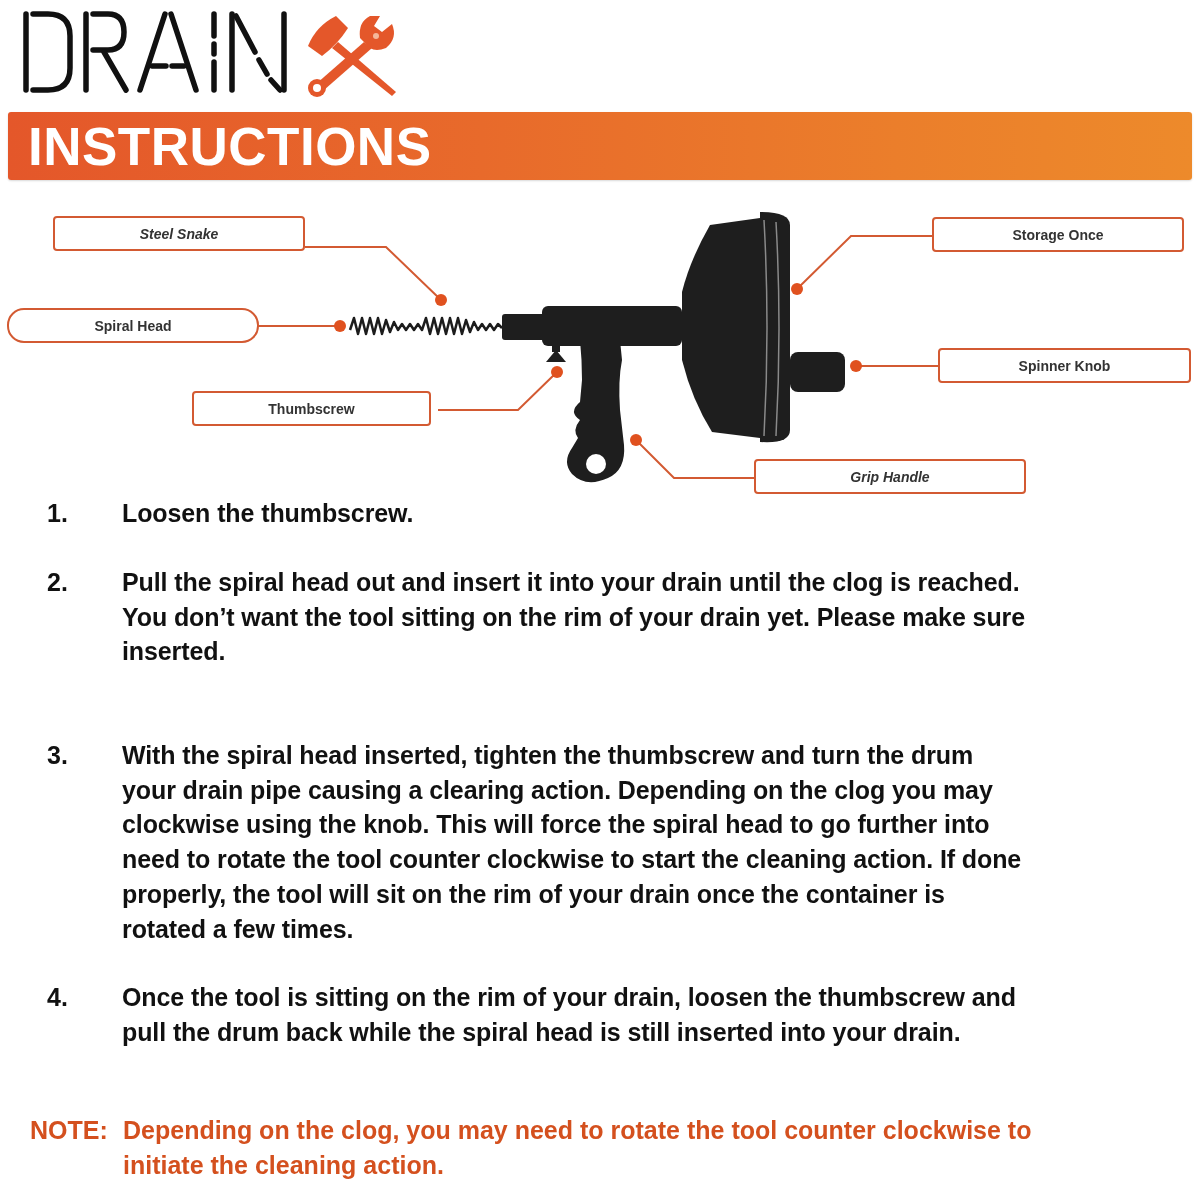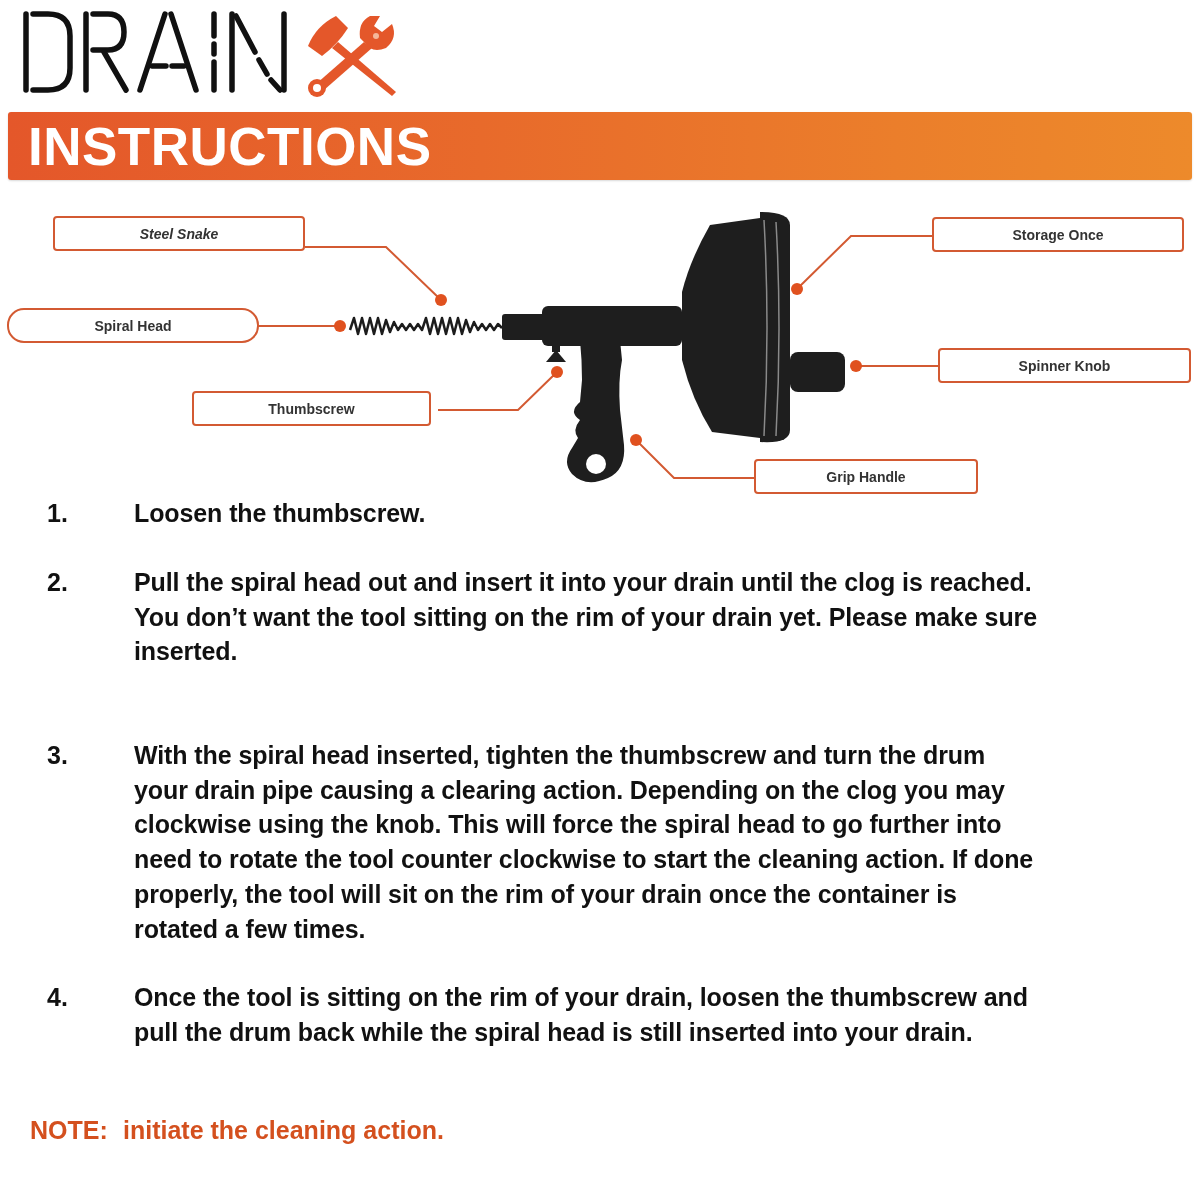--- a/index.html
+++ b/index.html
@@ -9,21 +9,21 @@
   .banner { position: absolute; left: 8px; top: 112px; width: 1184px; height: 68px; border-radius: 3px;
     background: linear-gradient(90deg, #E4572A 0%, #E86A2B 40%, #EB7E2B 75%, #ED8A2B 100%);
     box-shadow: 0 1px 2px rgba(0,0,0,0.15); }
   .banner-title { position: absolute; left: 20px; top: 9px; font-size: 53px; font-weight: 700; color: #ffffff; letter-spacing: 0.5px; line-height: 52px; }
   .diagram { position: absolute; left: 0; top: 200px; width: 1200px; height: 310px; }
   .label-box { position: absolute; height: 35px; border: 2px solid #D35A32; border-radius: 4px; background: #fff;
     display: flex; align-items: center; justify-content: center; font-size: 14px; font-weight: 700; color: #333; box-sizing: border-box; }
   .step { position: absolute; left: 0; width: 1200px; }
   .step-num { position: absolute; left: 47px; top: 0; font-size: 25px; font-weight: 700; color: #111; line-height: 34.7px; }
   .step-text { position: absolute; left: 122px; top: 0; width: 1060px; font-size: 25px; font-weight: 700; color: #111; line-height: 34.7px; letter-spacing: -0.1px; }
-  .step-text span { display: block; white-space: nowrap; margin-left: 12px; }
+  .step-text span { display: block; white-space: nowrap; }
   .note { position: absolute; left: 30px; top: 1113px; width: 1160px; font-size: 25px; font-weight: 700; color: #D4501E; line-height: 34.5px; }
   .note-label { position: absolute; left: 0; top: 0; }
   .note-text { position: absolute; left: 93px; top: 0; white-space: nowrap; }
   .note-text span { display: block; }
 </style>
 </head>
 <body>
 
 <div class="abs" style="left:0;top:0;width:420px;height:105px;">
   <svg class="logo-svg" width="400" height="100" viewBox="14 4 400 100">
@@ -119,21 +119,21 @@
       <circle cx="856" cy="366" r="6"></circle>
       <circle cx="636" cy="440" r="6"></circle>
     </g>
   </svg>
 
   <div class="label-box" style="left:53px;top:16px;width:252px;font-style:italic;">Steel Snake</div>
   <div class="label-box" style="left:7px;top:108px;width:252px;border-radius:17px;">Spiral Head</div>
   <div class="label-box" style="left:185px;top:191px;width:239px;margin-left:7px;">Thumbscrew</div>
   <div class="label-box" style="left:932px;top:217px;width:252px;top:17px;">Storage Once</div>
   <div class="label-box" style="left:938px;top:148px;width:253px;text-align:center;">Spinner Knob</div>
-  <div class="label-box" style="left:754px;top:259px;width:224px;">Grip Handle</div>
+  <div class="label-box" style="left:754px;top:259px;width:272px;font-style:italic;">Grip Handle</div>
 </div>
 
 <div class="step" style="top:496px;">
   <div class="step-num">1.</div>
   <div class="step-text">
     <span>Loosen the thumbscrew.</span>
   </div>
 </div>
 
 <div class="step" style="top:565px;">
@@ -161,15 +161,16 @@
   <div class="step-num">4.</div>
   <div class="step-text">
     <span>Once the tool is sitting on the rim of your drain, loosen the thumbscrew and</span>
     <span>pull the drum back while the spiral head is still inserted into your drain.</span>
   </div>
 </div>
 
 <div class="note">
   <div class="note-label">NOTE:</div>
   <div class="note-text">
+    <span>Depending on the clog, you may need to rotate the tool counter clockwise to</span>
     <span>initiate the cleaning action.</span>
   </div>
 </div>
 
 </body></html>

